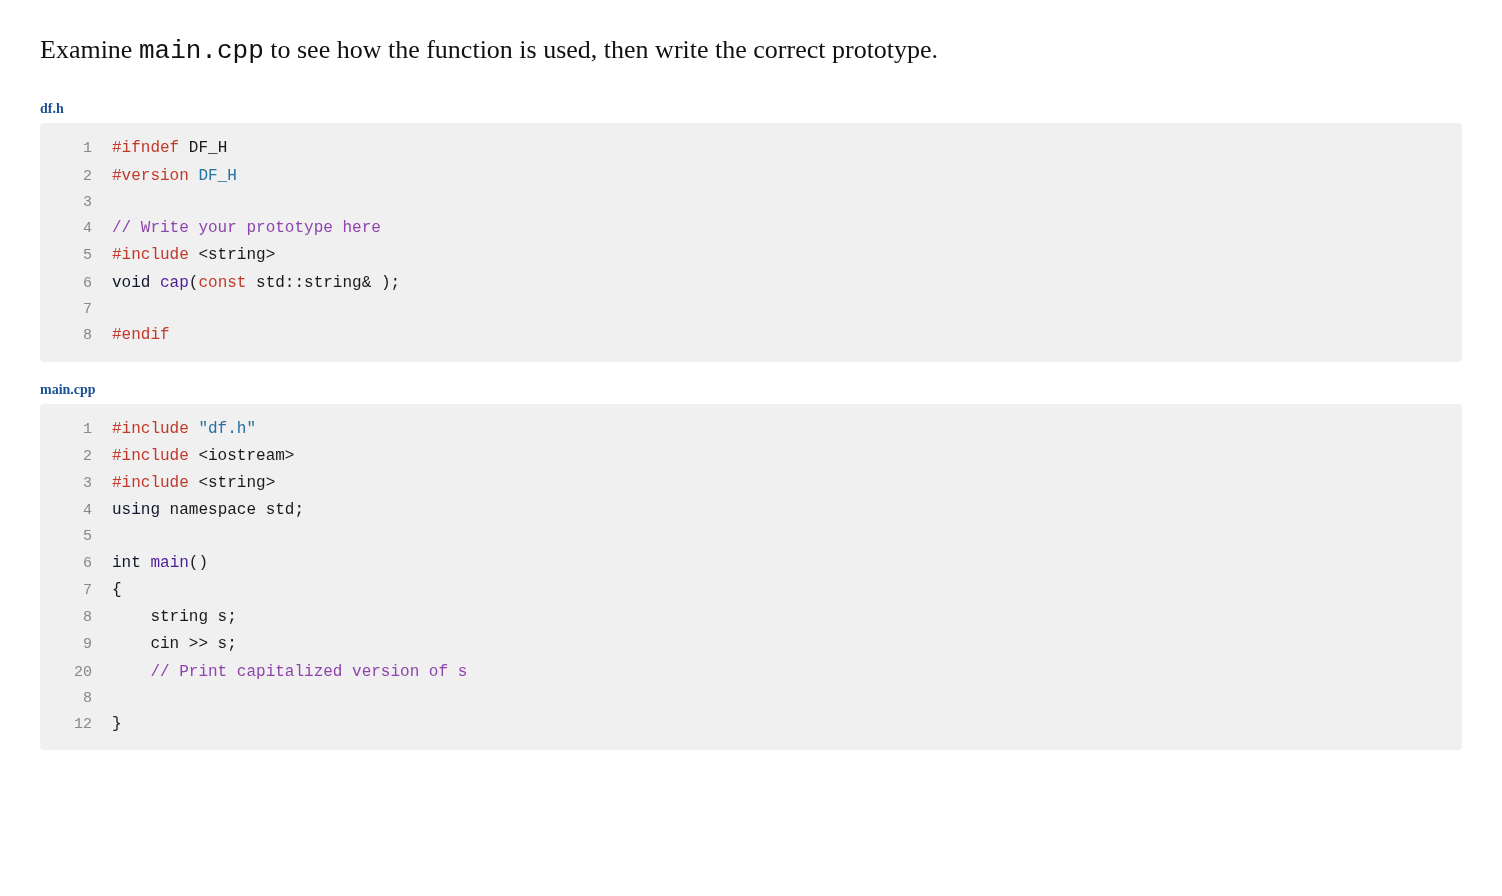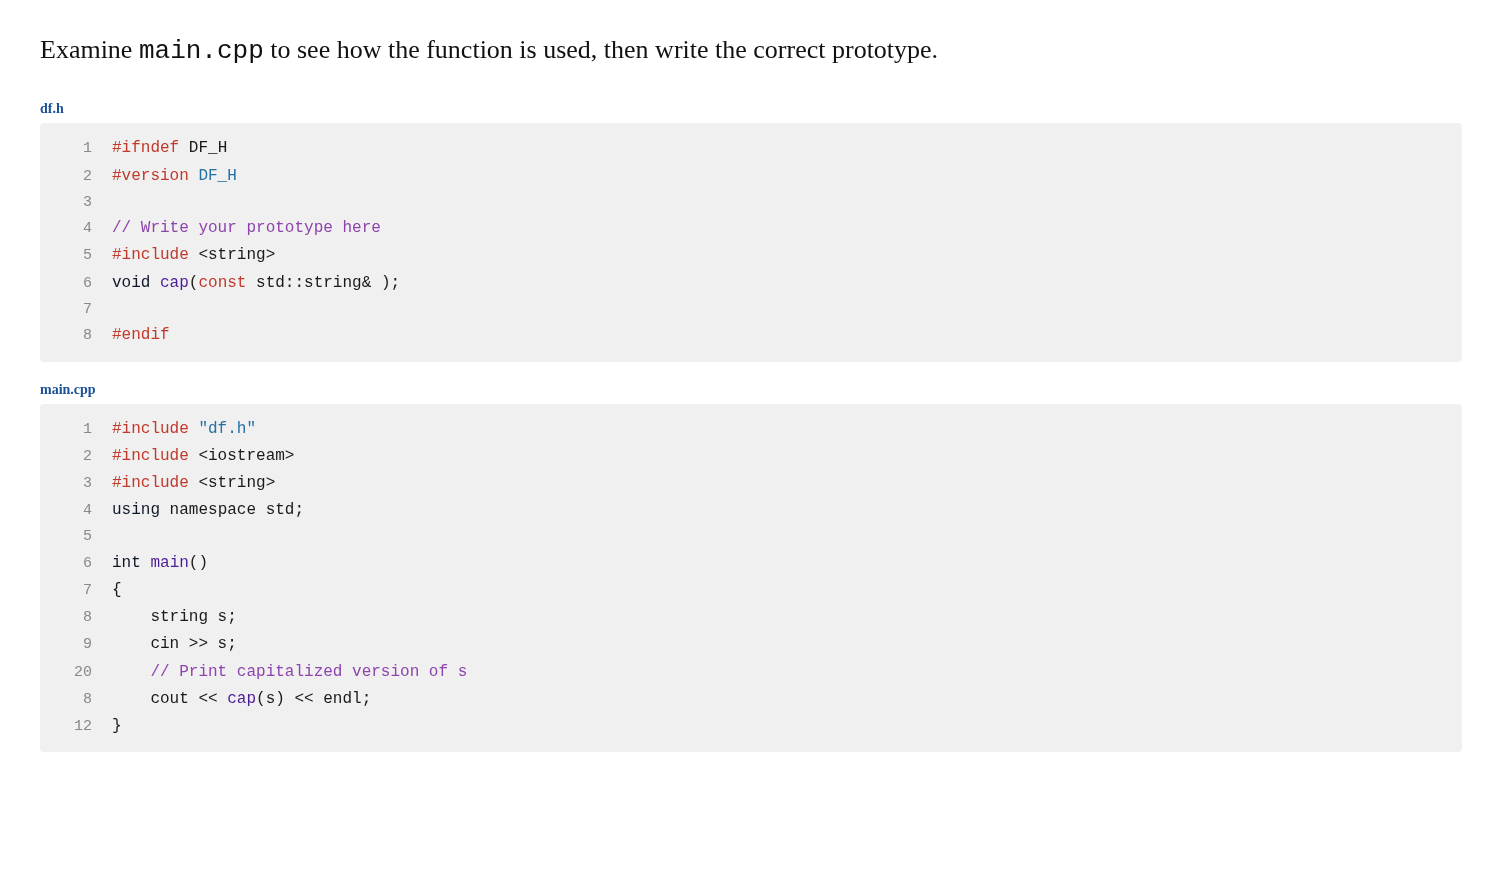--- a/index.html
+++ b/index.html
@@ -164,20 +164,19 @@
       <div class="code-line">
         <span class="line-num">9</span>
         <span class="code-content"><span class="kw-normal">    cin &gt;&gt; s;</span></span>
       </div>
       <div class="code-line">
         <span class="line-num">20</span>
         <span class="code-content"><span class="kw-comment">    // Print capitalized version of s</span></span>
       </div>
       <div class="code-line">
         <span class="line-num">8</span>
-        <span class="code-content"><span class="kw-normal">    cout &lt;&lt; </span><span class="kw-orange">cap</span><span class="kw-normal">(s) &lt;&lt; endl;</span></span>
       </div>
       <div class="code-line">
         <span class="line-num">12</span>
         <span class="code-content"><span class="kw-normal">}</span></span>
       </div>
     </div>
 </div>
 
 </body></html>

